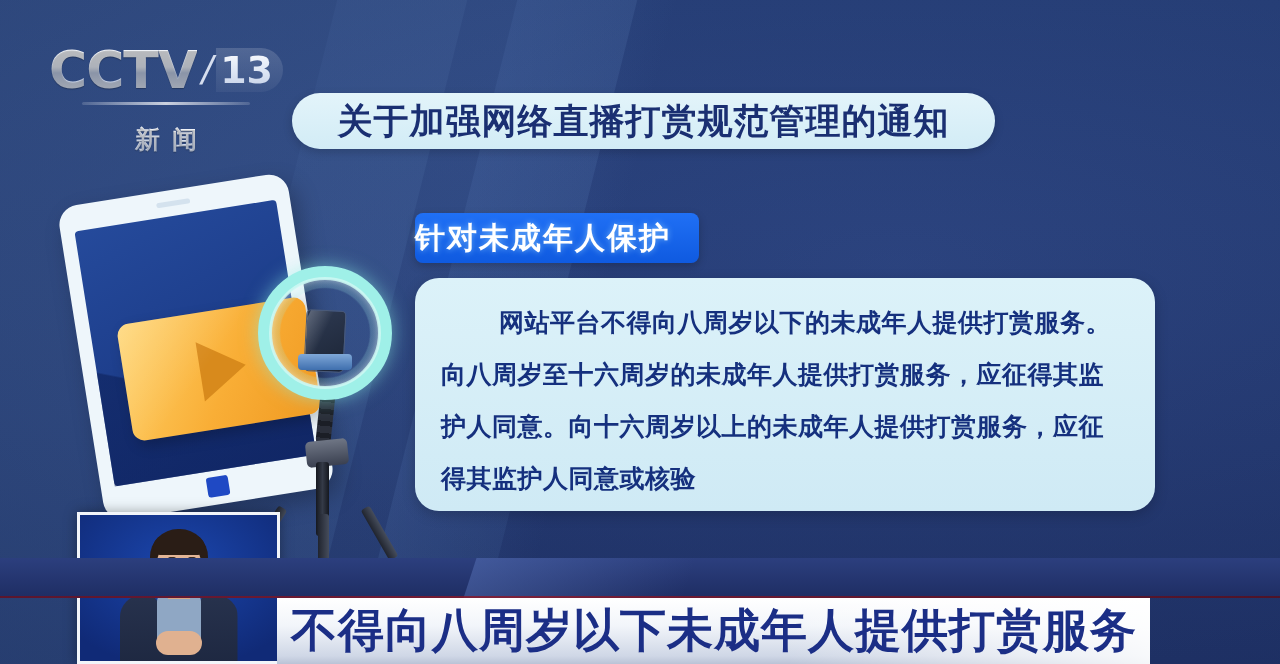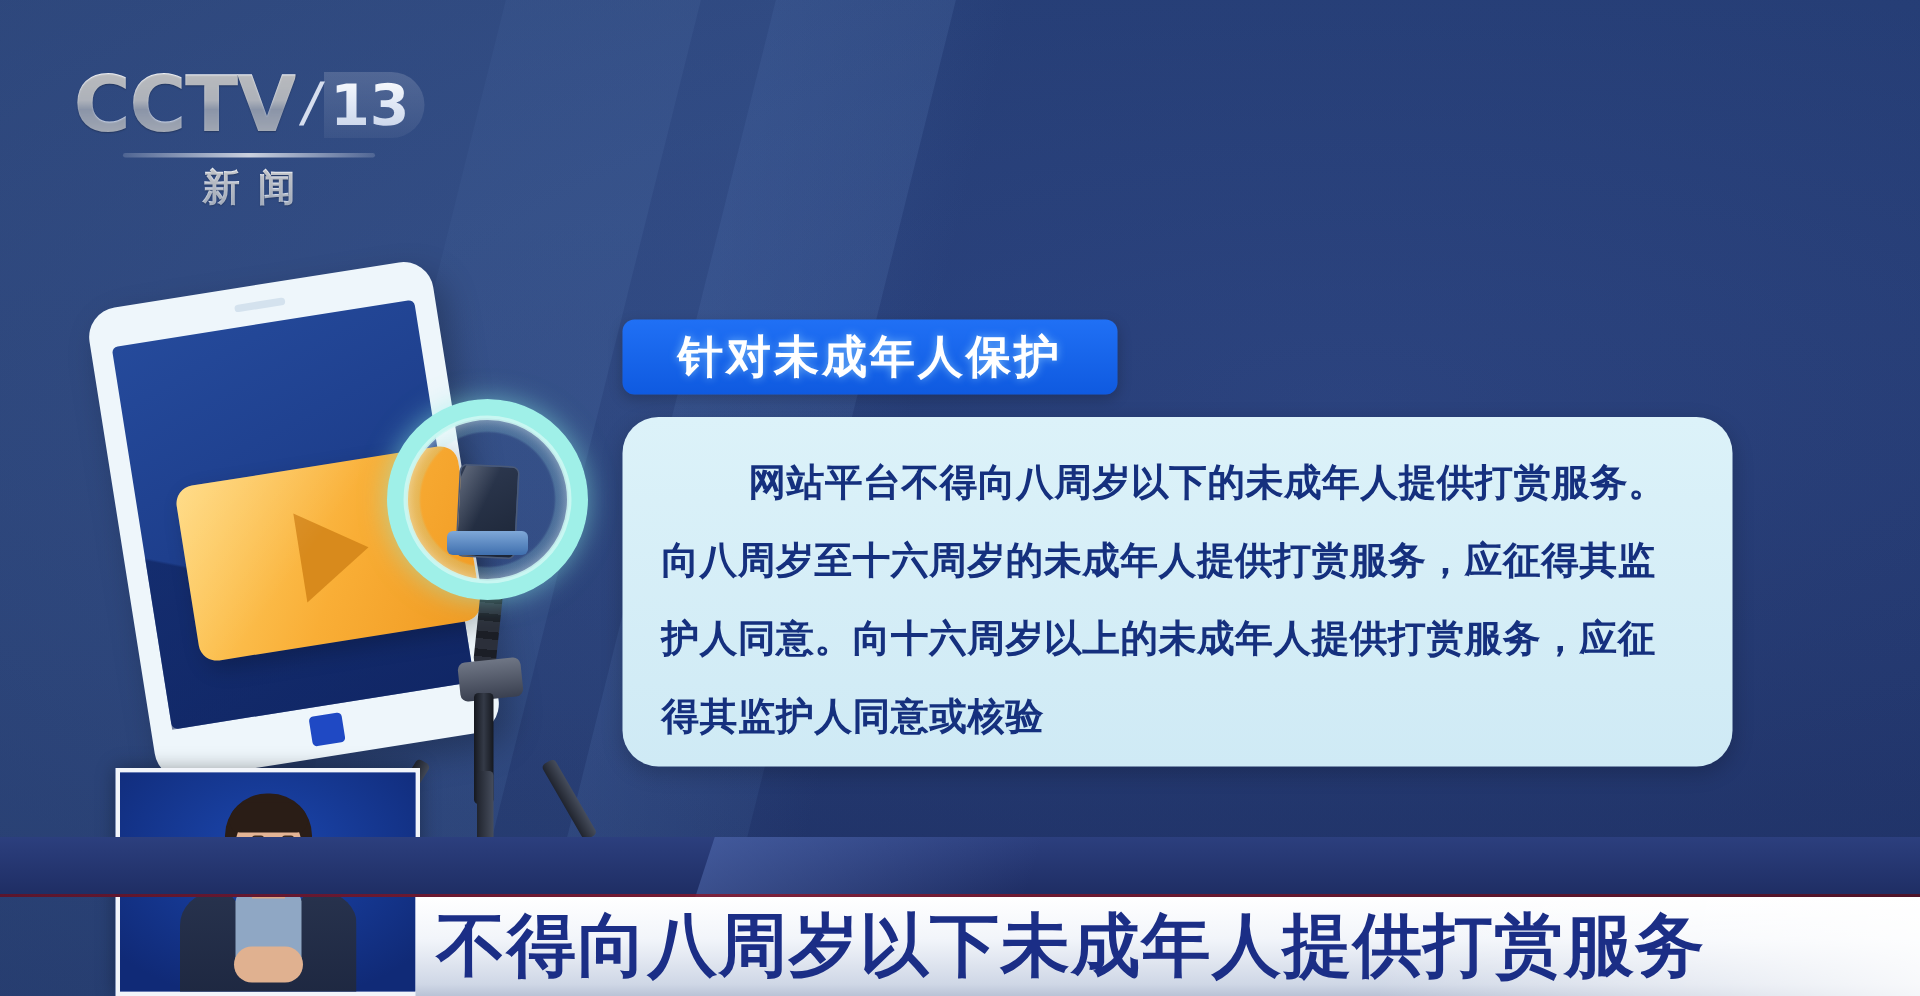--- a/index.html
+++ b/index.html
@@ -51,21 +51,21 @@
     background:linear-gradient(180deg,#ffffff 0%, #dfe7f5 50%, #c3cfe6 100%);
     -webkit-background-clip:text; background-clip:text; color:transparent;
   }
   .logo-13wrap {
     background:linear-gradient(180deg,rgba(255,255,255,.16),rgba(255,255,255,.05));
     border-radius:0 22px 22px 0; padding:0 10px 0 4px;text-align:right;
   }
   .logo-underline { height:3px; margin:2px 4px 0 4px;
     background:linear-gradient(90deg,rgba(255,255,255,.15),rgba(255,255,255,.75),rgba(255,255,255,.15));
     border-radius:2px; }
-  .logo-cn { text-align:center; margin-top:3px;
+  .logo-cn { text-align:center; margin-top:18px;
     font-size:25px; font-weight:bold; letter-spacing:12px; text-indent:12px;
     background:linear-gradient(180deg,#ffffff 0%, #e3eaf7 50%, #c8d4e9 100%);
     -webkit-background-clip:text; background-clip:text; color:transparent;
     text-shadow:0 1px 1px rgba(0,0,0,.22); }
 
   
   .illus { position:absolute; left:60px; top:178px; width:400px; height:380px; }
   .tablet {
     position:absolute; left:20px; top:10px; width:232px; height:318px;
     background:#eef6fb; border-radius:20px; transform:rotate(-9deg);
@@ -123,23 +123,23 @@
   .title-pill {
     position:absolute; left:292px; top:93px; width:703px; height:56px;
     background:linear-gradient(180deg,#e3f4fa 0%, #d2ecf6 100%);
     border-radius:28px; display:flex; align-items:center; justify-content:center;
     box-shadow:0 3px 10px rgba(0,0,0,.18);
   }
   .title-pill span { font-size:35px; font-weight:bold; color:#1a2f72; letter-spacing:1px; }
 
   
   .badge {
-    position:absolute; left:415px; top:213px; width:330px; height:50px;
+    position:absolute; left:415px; top:213px; width:284px; height:50px;
     background:linear-gradient(180deg,#2070f5 0%, #0f5ae0 100%);
-    border-radius:8px; display:flex; align-items:center; justify-content:center;
+    border-radius:8px; display:flex; align-items:center; justify-content:flex-start;
     box-shadow:0 3px 9px rgba(0,0,0,.22);
   }
   .badge span { font-size:30px; font-weight:bold; color:#ffffff; letter-spacing:2px;
     text-shadow:0 0 6px rgba(160,220,255,.65); }
 
   
   .body-card {
     position:absolute; left:415px; top:278px; width:740px; height:233px;
     background:linear-gradient(180deg,#dcf2f9 0%, #cfeaf5 100%);
     border-radius:24px; padding:18px 26px 16px 26px;
@@ -181,21 +181,21 @@
   .lt-bar::before { content:""; position:absolute; left:470px; top:0; width:220px; height:100%;
     background:linear-gradient(90deg, rgba(92,120,190,.45), rgba(92,120,190,0)); transform:skewX(-18deg); }
   .lt-sub {
     position:absolute; left:277px; top:561px; height:34px;
     display:flex; align-items:center; padding:0 8px;
     background:linear-gradient(180deg, rgba(30,45,100,.0) 0%, rgba(16,24,54,.78) 100%);
   }
   .lt-sub span { font-size:26px; font-weight:bold; color:#ffffff; letter-spacing:1px;
     text-shadow:0 1px 3px rgba(0,0,0,.6); }
   .lt-main {
-    position:absolute; left:277px; top:598px; width:1003px; height:66px;
+    position:absolute; left:277px; top:598px; width:873px; height:66px;
     background:linear-gradient(180deg,#ffffff 0%, #f2f5fa 42%, #cfd7e6 88%, #b9c3d6 100%);
     display:flex; align-items:center; padding-left:14px;
     box-shadow:inset 0 2px 0 rgba(255,255,255,.9);
   }
   .lt-main::after { content:""; position:absolute; right:0; top:0; width:360px; height:100%;
     background:linear-gradient(100deg, rgba(255,255,255,0), rgba(255,255,255,.85)); pointer-events:none; }
   .lt-main span { font-size:46px; font-weight:bold; color:#1b2e86; letter-spacing:1px; position:relative; z-index:2; }
   .lt-redline { position:absolute; left:0; top:596px; width:1280px; height:2px;
     background:linear-gradient(90deg,#6a1020,#8e1828 40%,#5a0d1a); opacity:.8; }
 </style>
@@ -241,20 +241,23 @@
       <div class="ring-clamp"></div>
     </div>
     <div class="tripod-head"></div>
     <div class="tripod-pole"></div>
     <div class="leg leg-l"></div>
     <div class="leg leg-r"></div>
     <div class="leg leg-c"></div>
     <div class="leg-foot"></div>
   </div>
 
+  <div class="title-pill">
+    <span>关于加强网络直播打赏规范管理的通知</span>
+  </div>
 
   <div class="badge">
     <span>针对未成年人保护</span>
   </div>
 
   <div class="body-card">
     <p>网站平台不得向八周岁以下的未成年人提供打赏服务。向八周岁至十六周岁的未成年人提供打赏服务，应征得其监护人同意。向十六周岁以上的未成年人提供打赏服务，应征得其监护人同意或核验</p>
   </div>
 
   <div class="anchor">

